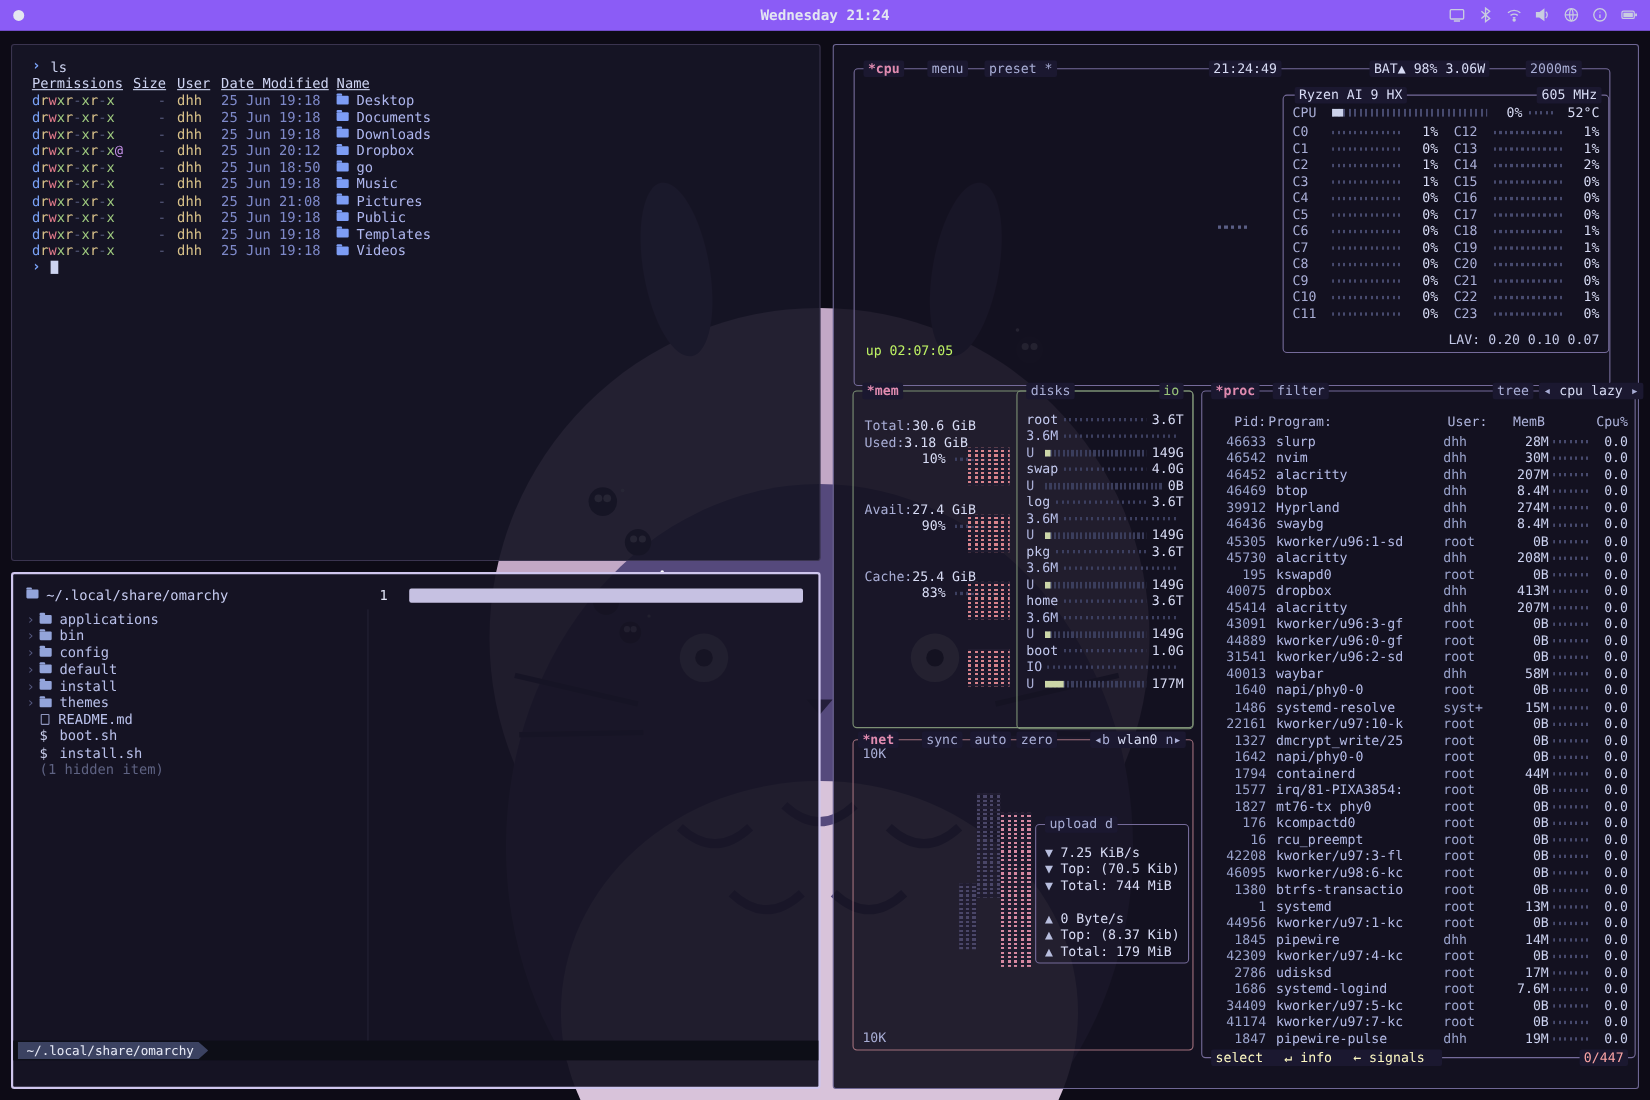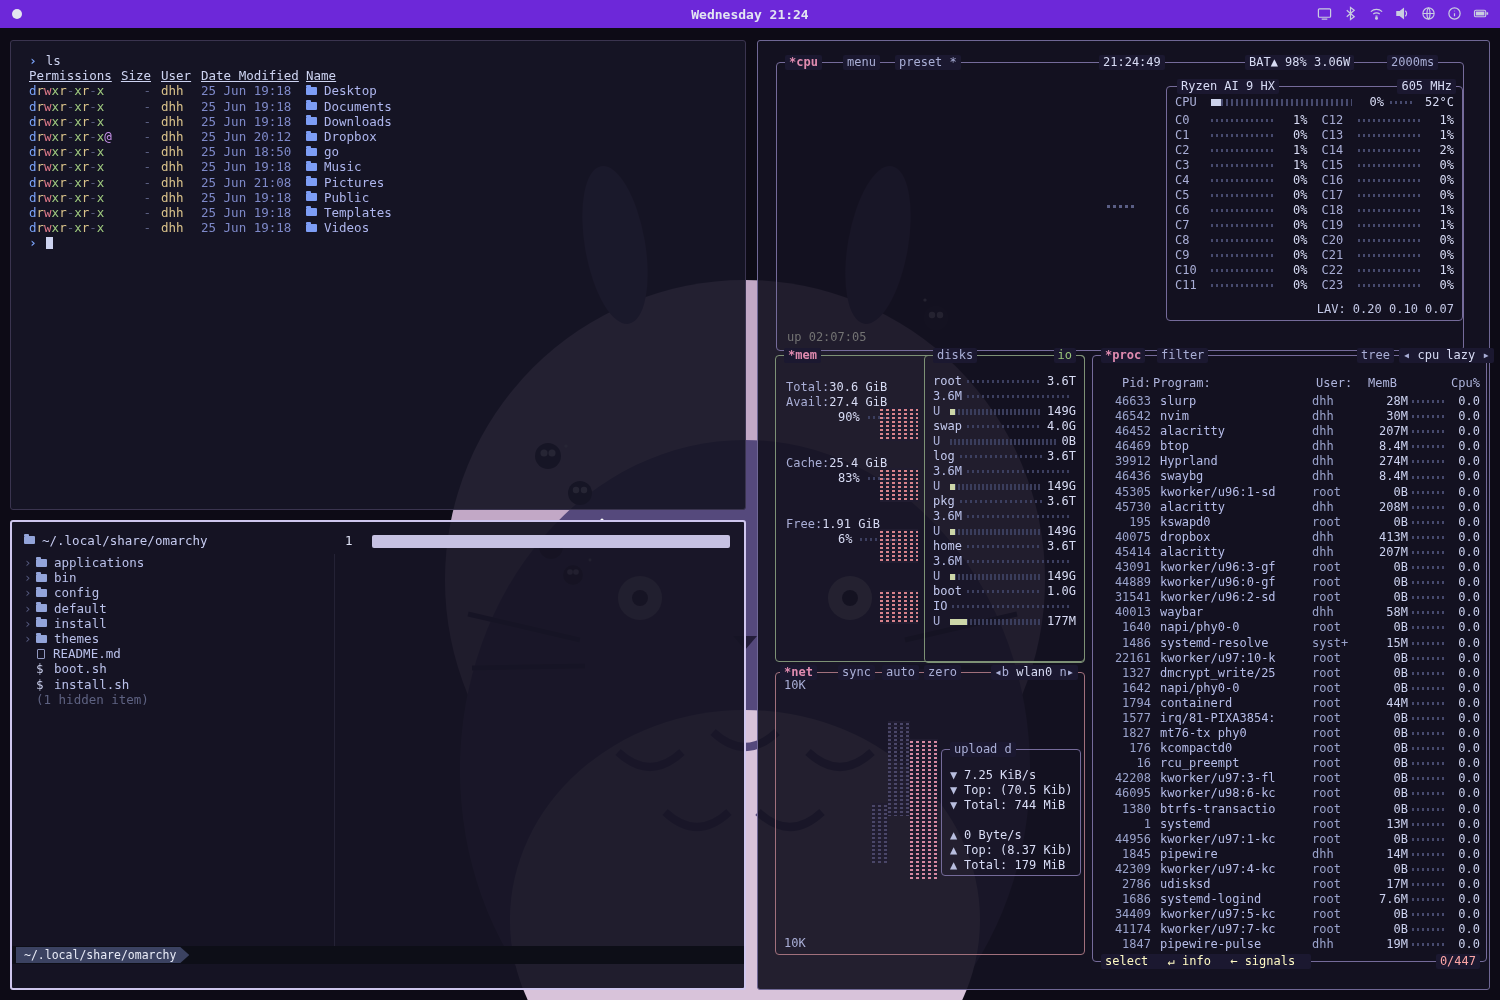--- a/index.html
+++ b/index.html
@@ -1,20 +1,20 @@
 <!DOCTYPE html>
 <html><head>
 <meta charset="utf-8">
 <style>
   *{box-sizing:border-box;margin:0;padding:0}
   body{margin:0;background:#000;font-family:"DejaVu Sans Mono",monospace}
   #root{position:relative;width:1500px;height:1000px;overflow:hidden;background:#0d0b16}
   .wallpaper{position:absolute;left:0;top:0;z-index:0}
   
-  .topbar{position:absolute;left:0;top:0;width:1500px;height:28px;background:#6d28d9;z-index:3;display:flex;align-items:center;color:#d9dcec}
+  .topbar{position:absolute;left:0;top:0;width:1500px;height:28px;background:#8b5cf6;z-index:3;display:flex;align-items:center;color:#d9dcec}
   .tb-logo{position:absolute;left:12px;top:9px;width:10px;height:10px;border-radius:50%;background:#e4e6f0}
   .tb-time{position:absolute;left:0;right:0;text-align:center;font-size:13px;font-weight:bold;color:#e3e6f2}
   .tb-icons{position:absolute;right:10px;top:6px;display:flex;gap:11px;align-items:center}
   .tb-icons svg{display:block}
   
   .win{position:absolute;z-index:2;border-radius:3px}
   #term{left:10px;top:40px;width:736px;height:470px;background:rgba(23,21,38,.93);border:1px solid #3a344f}
   #fm{left:10px;top:520px;width:736px;height:470px;background:rgba(22,20,36,.95);border:2px solid #cfc6ee}
   #btop{left:757px;top:40px;width:733px;height:950px;background:rgba(20,18,33,.93);border:1px solid #6f6795}
   
@@ -69,21 +69,21 @@
   .cpumeter i{position:absolute;left:0;top:0;bottom:0;width:10px;background:#ccd2ea}
   .cpu-pct{width:26px;text-align:right;color:#d8dcf5}
   .tinydots{width:22px;height:3px;margin-left:6px;background:repeating-linear-gradient(to right,#474a6e 0 2px,transparent 2px 5px)}
   .cpu-temp{width:42px;text-align:right;color:#d8dcf5}
   .core-grid{position:absolute;left:8px;top:26px;right:8px;display:grid;grid-template-columns:1fr 1fr;column-gap:14px}
   .core-cell{display:flex;align-items:center;height:15px}
   .core-name{width:30px;color:#a9aed6}
   .core-meter{flex:1;margin:0 6px}
   .core-pct{width:26px;text-align:right;color:#d8dcf5}
   .lav{position:absolute;right:8px;bottom:3px;color:#c3c8e6}
-  .uptime{position:absolute;left:10px;bottom:5px;color:#737373}
+  .uptime{position:absolute;left:10px;bottom:23px;color:#bef264}
   .squiggle{position:absolute;left:330px;top:142px;width:30px;height:3px;background:repeating-linear-gradient(to right,#5a5e85 0 3px,transparent 3px 6px)}
   .mem-stats{position:absolute;left:10px;top:24px;width:138px}
   .mem-line{display:flex;height:15px}
   .mem-label{color:#a9aed6}
   .mem-value{color:#d8dcf5}
   .mem-pct-line{height:15px;padding-left:52px;display:flex;align-items:center;color:#d8dcf5}
   .dots-sm{display:inline-block;width:40px;height:3px;margin-left:8px;background:repeating-linear-gradient(to right,#3c3f60 0 2px,transparent 2px 5px)}
   .mem-gap{height:31px}
   .vmeter{position:absolute;width:38px;background:repeating-linear-gradient(to bottom,#201c30 0 2px,transparent 2px 4px),repeating-linear-gradient(to right,#d9838c 0 3px,transparent 3px 6px)}
   .vm1{left:104px;top:51px;height:34px}.vm2{left:104px;top:112px;height:34px}.vm3{left:104px;top:173px;height:34px}.vm4{left:104px;top:234px;height:34px}
@@ -104,21 +104,21 @@
   .g3{left:96px;top:130px;width:16px;height:60px;background:repeating-linear-gradient(to bottom,#201c30 0 2px,transparent 2px 4px),repeating-linear-gradient(to right,#4a4668 0 3px,transparent 3px 6px)}
   .net-lines{position:absolute;left:8px;top:18px;right:4px}
   .net-line{display:flex;align-items:center;height:15px;white-space:nowrap}
   .net-arrow{width:14px;color:#b8bede}
   .net-text{color:#d8dcf5}
   .net-spacer{height:15px}
   .proc-head{position:absolute;left:6px;right:6px;top:20px;display:flex;height:15px;color:#aeb4dc}
   .ph-pid{width:52px;text-align:right}
   .ph-prog{flex:1;margin-left:2px}
   .ph-user{width:52px}
-  .ph-mem{width:44px;text-align:left}
+  .ph-mem{width:44px;text-align:center}
   .ph-cpu{width:68px;text-align:right}
   .proc-rows{position:absolute;left:6px;right:6px;top:38px;bottom:10px;overflow:hidden}
   .proc-row{display:flex;height:15.1px;line-height:15.1px}
   .pr-pid{width:52px;text-align:right;color:#9aa3cc}
   .pr-prog{flex:1;margin-left:9px;color:#b5bce8;overflow:hidden;white-space:nowrap}
   .pr-user{width:52px;color:#9aa3cc;overflow:hidden;white-space:nowrap}
   .pr-mem{width:44px;text-align:right;color:#ccd2f0}
   .pr-dots{width:34px;margin:0 4px;align-self:center}
   .pr-cpu{width:30px;text-align:right;color:#ccd2f0}
   .fhint{color:#fef9c3;margin-right:12px}
@@ -463,47 +463,47 @@
       <span class="ontop bname" style="left:8px">*mem</span>
       <div class="mem-stats">
           <div class="mem-block">
             <div class="mem-line">
               <span class="mem-label">Total:</span>
               <span class="mem-value">30.6 GiB</span>
             </div>
           </div>
           <div class="mem-block">
             <div class="mem-line">
+              <span class="mem-label">Used:</span>
+              <span class="mem-value">3.18 GiB</span>
+            </div>
+            <div class="mem-pct-line">
+              <span class="mem-pct">10%</span>
+              <span class="dots-sm"></span>
+            </div>
+            <div class="mem-gap"></div>
+          </div>
+          <div class="mem-block">
+            <div class="mem-line">
               <span class="mem-label">Avail:</span>
               <span class="mem-value">27.4 GiB</span>
             </div>
             <div class="mem-pct-line">
               <span class="mem-pct">90%</span>
               <span class="dots-sm"></span>
             </div>
             <div class="mem-gap"></div>
           </div>
           <div class="mem-block">
             <div class="mem-line">
               <span class="mem-label">Cache:</span>
               <span class="mem-value">25.4 GiB</span>
             </div>
             <div class="mem-pct-line">
               <span class="mem-pct">83%</span>
-              <span class="dots-sm"></span>
-            </div>
-            <div class="mem-gap"></div>
-          </div>
-          <div class="mem-block">
-            <div class="mem-line">
-              <span class="mem-label">Free:</span>
-              <span class="mem-value">1.91 GiB</span>
-            </div>
-            <div class="mem-pct-line">
-              <span class="mem-pct">6%</span>
               <span class="dots-sm"></span>
             </div>
             <div class="mem-gap"></div>
           </div>
         </div>
       <span class="vmeter vm1"></span>
       <span class="vmeter vm2"></span>
       <span class="vmeter vm3"></span>
       <span class="vmeter vm4"></span>
 

